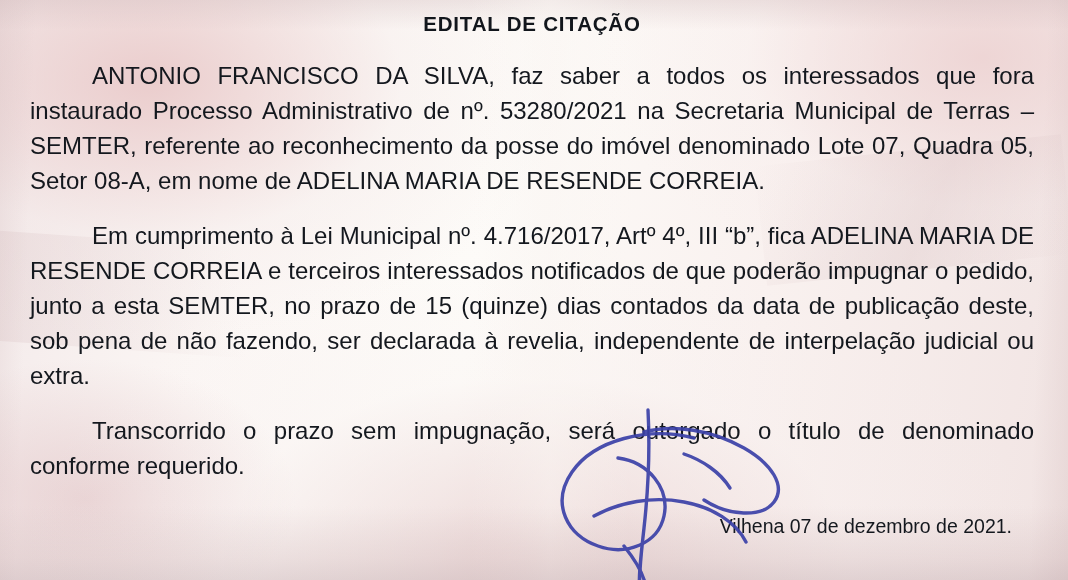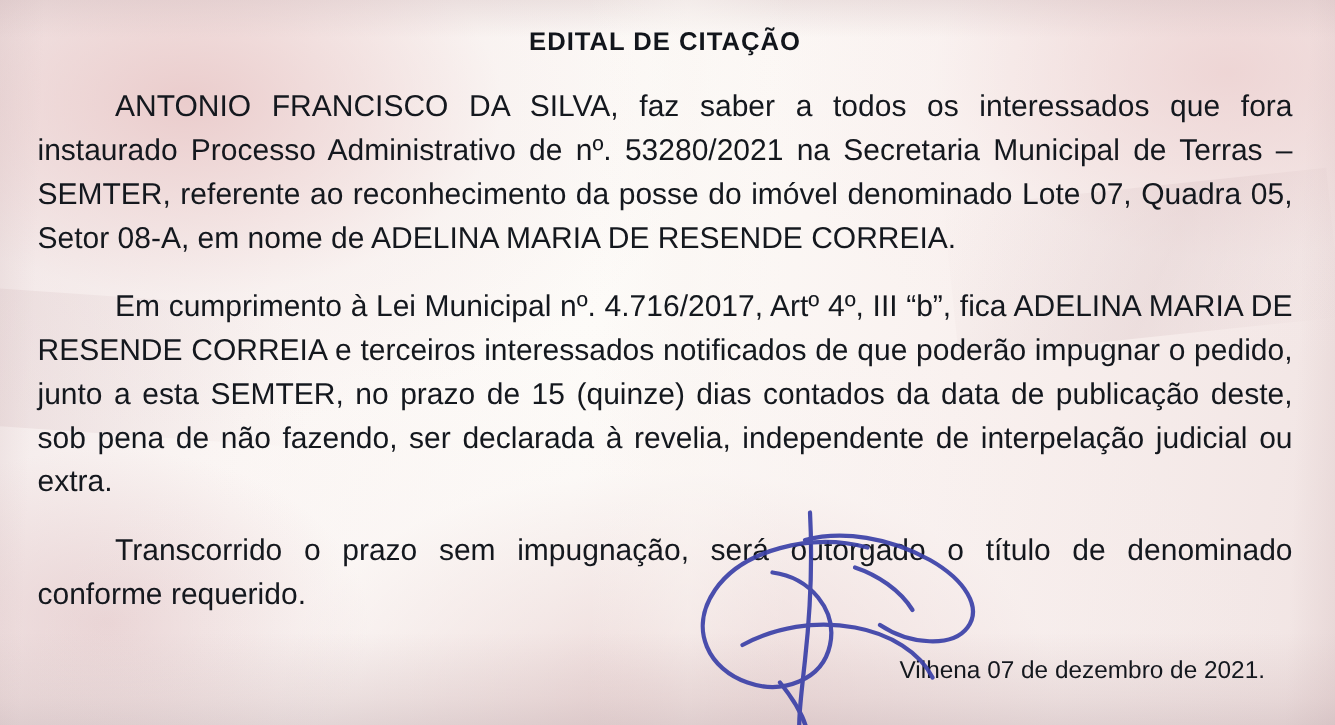--- a/index.html
+++ b/index.html
@@ -57,21 +57,21 @@
     background: linear-gradient(180deg, rgba(203,178,180,0.30) 0%, rgba(255,255,255,0) 100%);
   }
   .crease.c6 {
     left: 470px; top: 0px; width: 160px; height: 580px;
     background: linear-gradient(90deg, rgba(255,255,255,0) 0%, rgba(250,245,242,0.45) 50%, rgba(255,255,255,0) 100%);
   }
 
   .doc {
     position: relative;
     z-index: 2;
-    padding: 12px 34px 0 30px;
+    padding: 2px 34px 0 30px;
     color: #171a1f;
   }
 
   .doc-title {
     text-align: center;
     font-size: 20.5px;
     letter-spacing: 0.8px;
     margin: 10px 0 22px 0;
     color: #12161c;
   }

